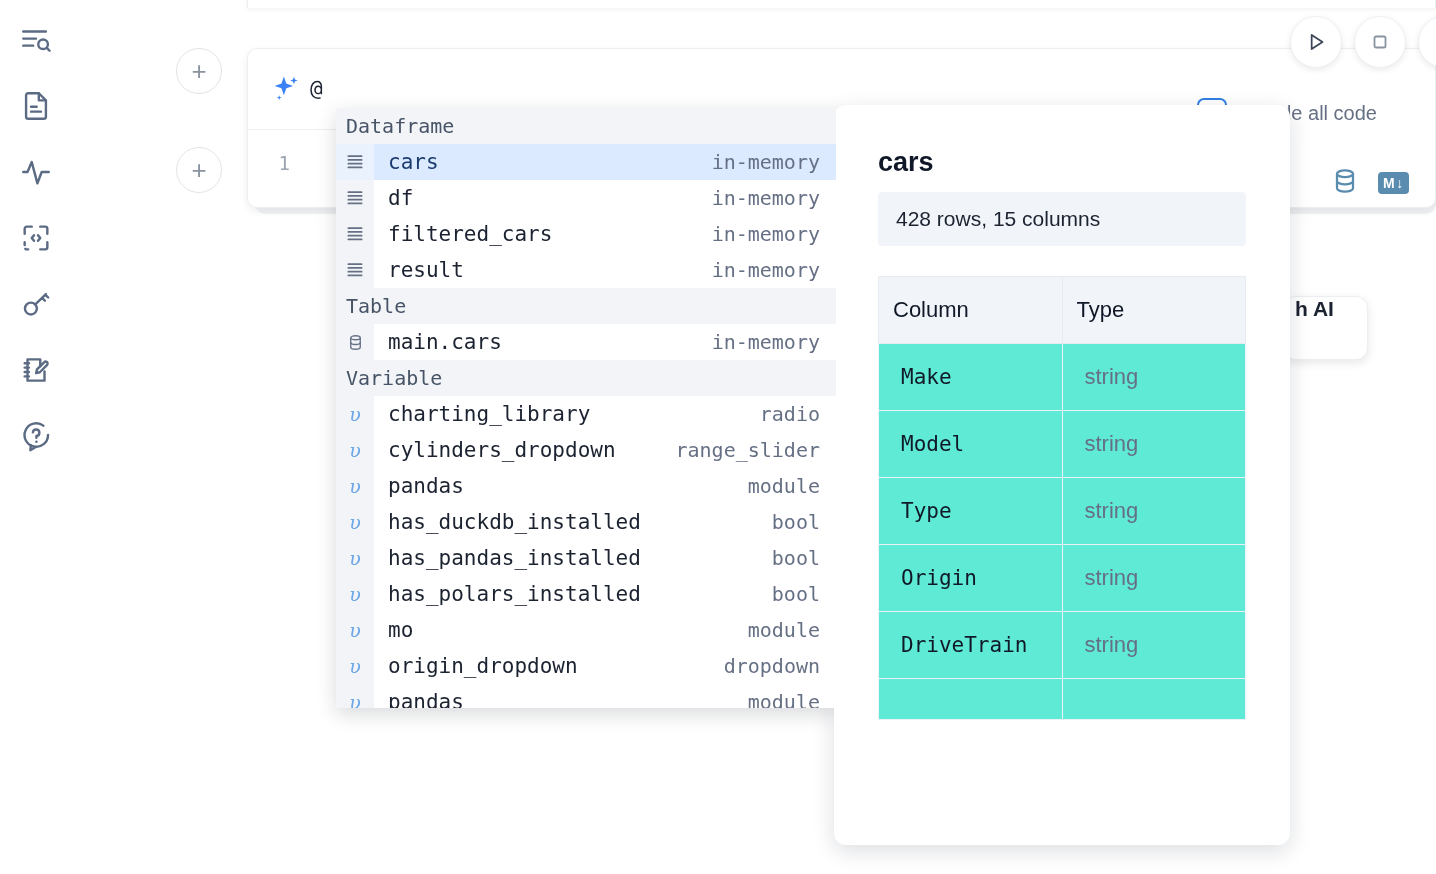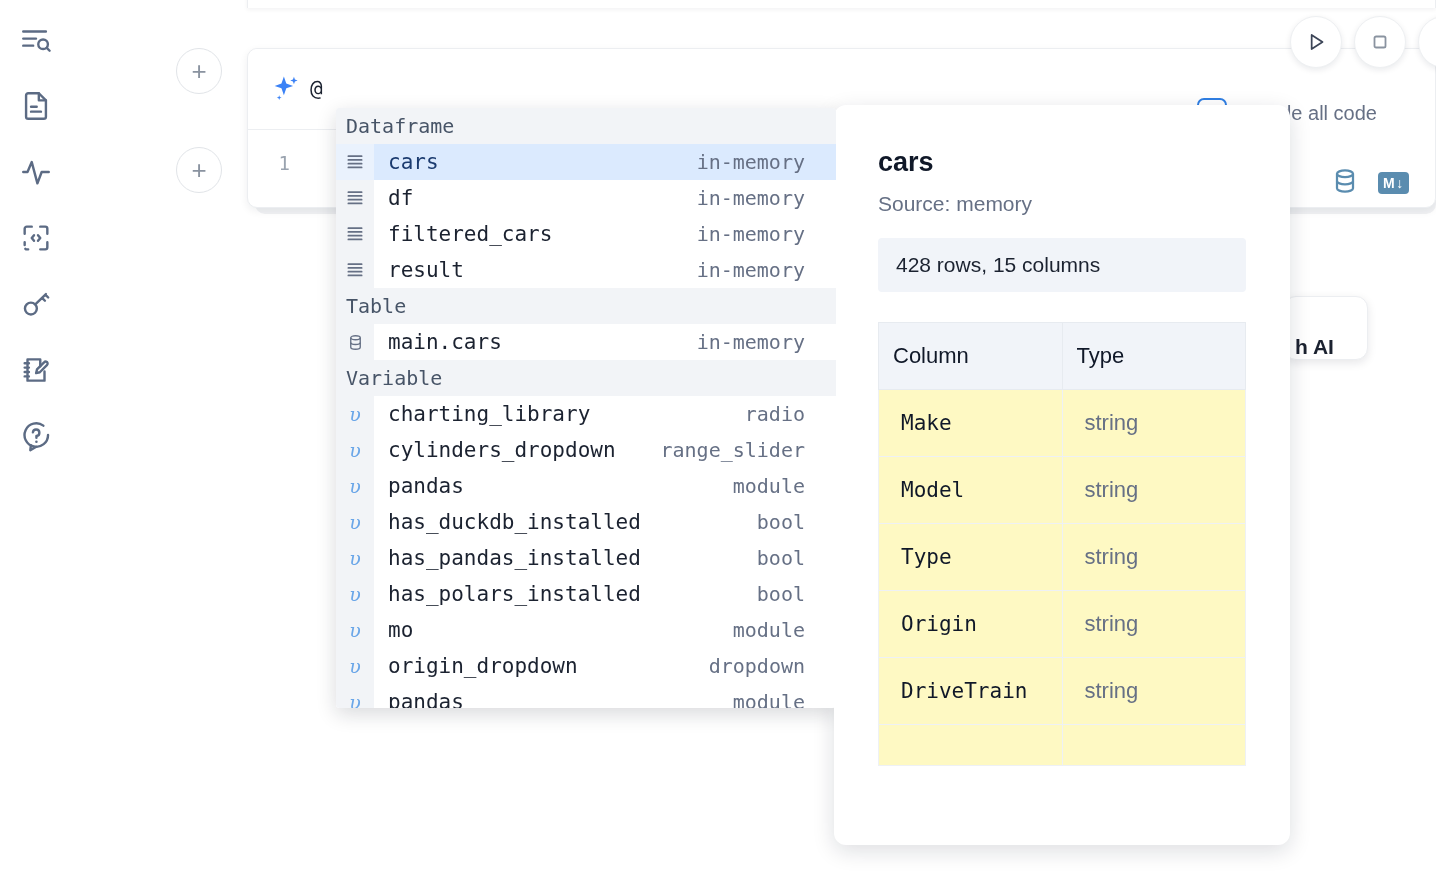--- a/index.html
+++ b/index.html
@@ -89,21 +89,21 @@
     background: #5a8caf; color: #ffffff; border-radius: 4px;
     font-size: 14px; font-weight: 700; padding: 3px 5px; letter-spacing: .5px;
     font-family: "Liberation Sans", sans-serif; display:flex; align-items:center; gap:1px;
   }
 
   
   .ai-chip {
     position: absolute; left: 1284px; top: 296px; width: 84px; height: 64px;
     background: #ffffff; border: 1px solid #eceef1; border-radius: 12px;
     box-shadow: 0 3px 10px rgba(16,24,40,.10);
-    display: flex; align-items: flex-end; justify-content: flex-start;
+    display: flex; align-items: flex-start; justify-content: flex-start;
     padding-left: 10px; font-size: 21px; font-weight: 700; color: #1b2230; overflow: hidden;
   }
 
   
   .ac {
     position: absolute; left: 336px; top: 108px; width: 500px; height: 600px;
     background: #ffffff; border-radius: 4px;
     box-shadow: 0 6px 20px rgba(16,24,40,.16); overflow: hidden;
     font-family: "DejaVu Sans Mono", monospace;
   }
@@ -124,21 +124,21 @@
     width: 38px; flex: none; display: flex; align-items: center; justify-content: center;
     background: #f2f4f7; height: 36px; color: #667085;
   }
   .ac-item.sel .ic { background: #eaf2fd; }
   .ac-item.var .ic { color: #6aa6e8; font-style: italic; font-size: 19px; font-family:"DejaVu Serif",serif; }
   .ac-label {
     flex: 1; padding-left: 14px; font-size: 21px; color: #1b2230; white-space: nowrap;
   }
   .ac-item.sel .ac-label { color: #1b3b6f; }
   .ac-type {
-    font-size: 20px; color: #667085; padding-right: 31px; white-space: nowrap;
+    font-size: 20px; color: #667085; padding-right: 16px; white-space: nowrap;
   }
 
   
   .doc {
     position: absolute; left: 834px; top: 105px; width: 456px; height: 740px;
     background: #ffffff; border-radius: 12px;
     box-shadow: 0 6px 22px rgba(16,24,40,.14);
     overflow: hidden; padding: 42px 44px 0 44px;
   }
   .doc-title { font-size: 27px; font-weight: 700; color: #101828; margin: 0 0 14px 0; }
@@ -147,21 +147,21 @@
     background: #f1f4f9; border-radius: 4px; padding: 15px 18px;
     font-size: 21px; color: #1b2230; margin-bottom: 30px;
   }
   .doc-table { width: 100%; border-collapse: collapse; table-layout: fixed; }
   .doc-table th {
     background: #f1f4f9; text-align: left; font-weight: 400;
     font-size: 22px; color: #101828; padding: 20px 14px; border: 1px solid #e7ebf0;
   }
   .doc-table td {
     padding: 20px 22px; border: 1px solid #eef1f5; font-size: 22px;
-    background: #fef9c3;
+    background: #5eead4;
   }
   .doc-table td.col { font-family: "DejaVu Sans Mono", monospace; color: #101828; font-size: 21px; }
   .doc-table td.typ { color: #667085; }
 </style>
 </head>
 <body>
 
 <div id="root">
 
   <div class="rail">
@@ -397,21 +397,20 @@
             <span>υ</span>
           </span>
           <span class="ac-label">pandas</span>
           <span class="ac-type">module</span>
         </div>
       </div>
   </div>
 
   <div class="doc">
     <h2 class="doc-title">cars</h2>
-    <p class="doc-source">Source: memory</p>
     <div class="doc-pill">428 rows, 15 columns</div>
     <table class="doc-table">
       <thead>
           <tr id="doc-head">
             <th>Column</th>
             <th>Type</th>
           </tr>
         </thead>
       <tbody id="doc-body">
           <tr>

